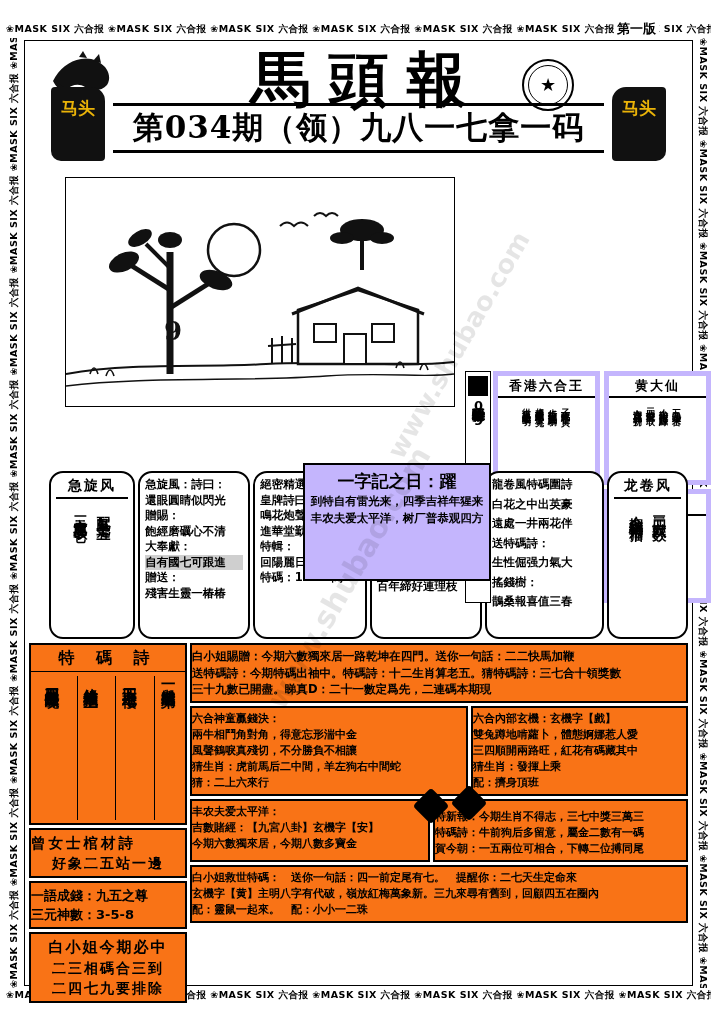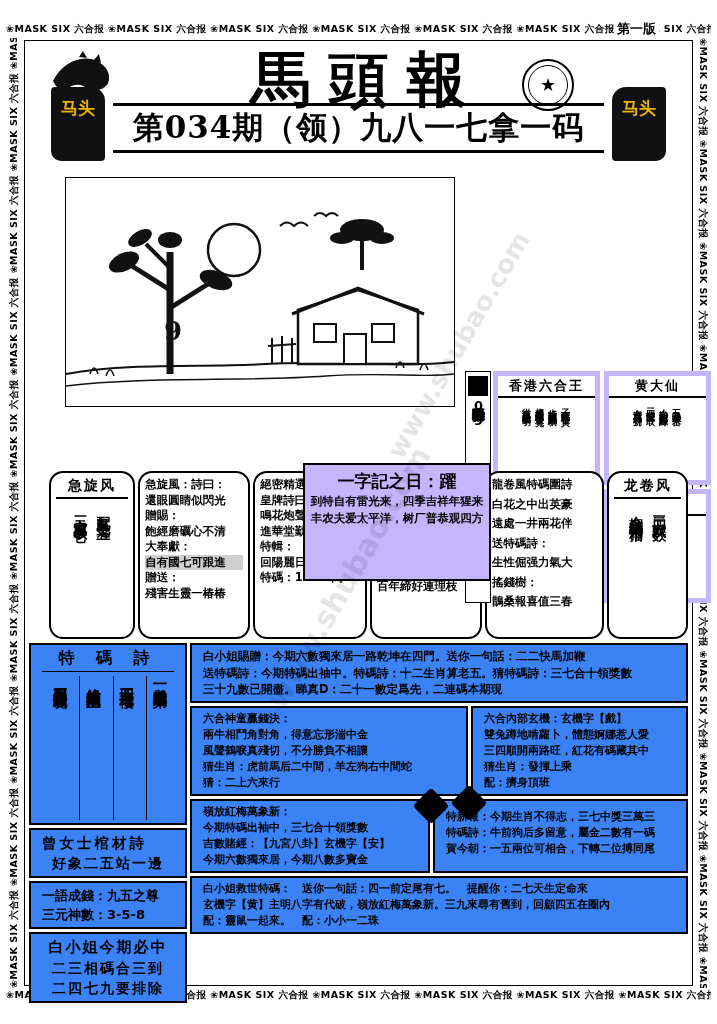--- a/index.html
+++ b/index.html
@@ -296,21 +296,21 @@
   .lower {
     position: relative;
     margin: 4px 4px 0 4px;
     height: 300px;
     display: flex;
     gap: 3px;
   }
   .lcol-left { width: 158px; display: flex; flex-direction: column; gap: 3px; }
   .lcol-right { flex: 1; display: flex; flex-direction: column; gap: 3px; }
 
-  .bx { border: 1px solid #000; background: #3b82f6; padding: 3px 11px; }
+  .bx { border: 1px solid #000; background: #f97316; padding: 3px 0; }
   .bx2 { border: 2px solid #000; }
 
   .tm-head {
     text-align: center;
     font-family: "DejaVu Serif", "Liberation Serif", serif;
     font-weight: bold; font-size: 16px; letter-spacing: 8px;
     border-bottom: 1px solid #000; padding-bottom: 2px;
   }
   .tm-cols {
     display: flex; flex-direction: row-reverse; justify-content: space-around;
@@ -615,22 +615,21 @@
             <div class="txt-s">雙兔蹲地啃蘿卜，體態婀娜惹人愛</div>
             <div class="txt-s">三四順開兩路旺，紅花有碼藏其中</div>
             <div class="txt-s">猜生肖：發揮上乘</div>
             <div class="txt-s">配：擠身頂班</div>
           </div>
           <div class="diamond" style="left:266px; top:84px;"></div>
         </div>
 
         <div class="split2" style="position:relative;">
           <div class="bx bx2" style="flex:0 0 240px;">
-            <div class="txt-s">嶺放紅梅萬象新：</div>
-            <div class="txt-s">今期特碼出袖中，三七合十領獎數</div>
+            <div class="txt-s">丰农夫爱太平洋：</div>
             <div class="txt-s">吉數賭經：【九宮八卦】玄機字【安】</div>
             <div class="txt-s">今期六數獨來居，今期八數多寶金</div>
           </div>
           <div class="bx bx2" style="padding-top:8px;">
             <div class="txt-s">特新報：今期生肖不得志，三七中獎三萬三</div>
             <div class="txt-s">特碼詩：牛前狗后多留意，屬金二數有一碼</div>
             <div class="txt-s">賀今朝：一五兩位可相合，下轉二位搏同尾</div>
           </div>
           <div class="diamond" style="left:228px; top:-6px;"></div>
         </div>

